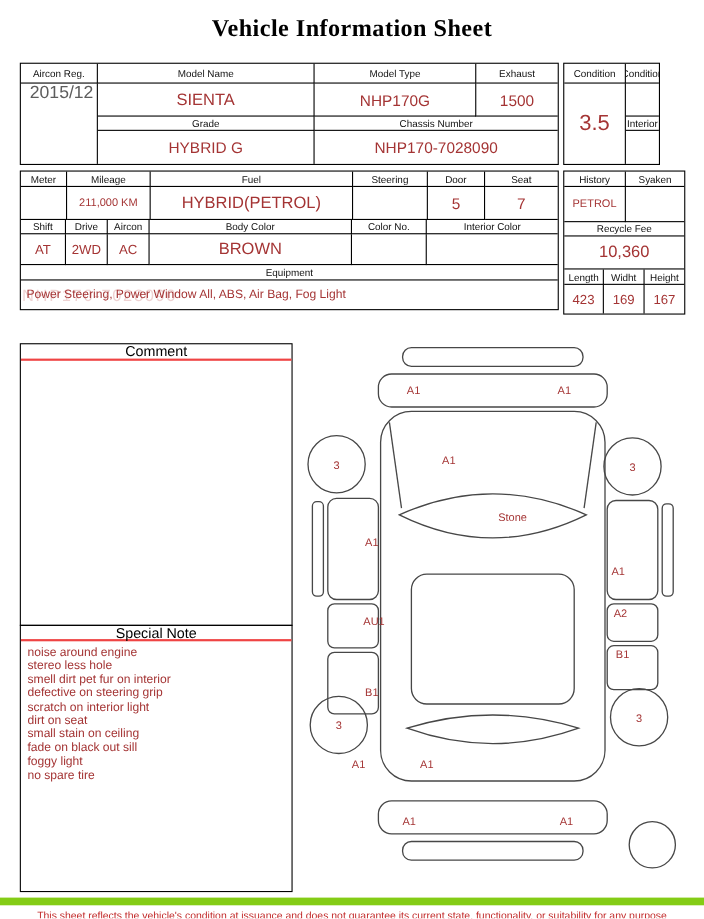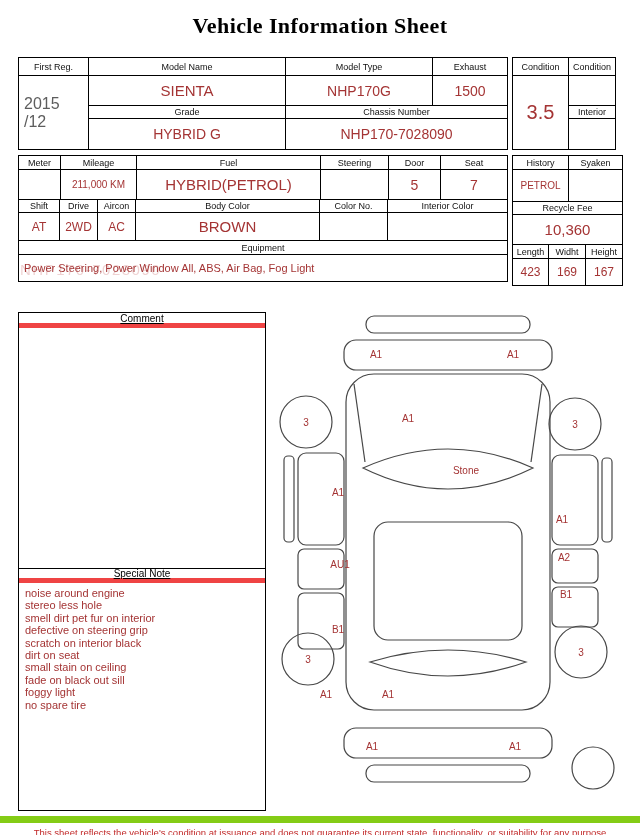--- a/index.html
+++ b/index.html
@@ -14,67 +14,67 @@
   .grid { display:grid; width:100%; }
   .cell { display:flex; align-items:center; justify-content:center; overflow:hidden; white-space:nowrap; }
   .lbl { font-size:9px; color:#111; }
   .val { color:var(--accent,#a43434); font-size:14px; }
   .v-big { font-size:15px; }
   .v-xl { font-size:20px; }
   .v-sm { font-size:10px; }
   .v-md { font-size:12px; }
   .br { border-right:1px solid #000; }
   .bb { border-bottom:1px solid #000; }
-  .firstreg-val { flex-direction:column; align-items:flex-start; justify-content:center;
+  .firstreg-val { align-items:flex-start; justify-content:center;
                   padding-left:5px; color:var(--muted,#5d5d5d); font-size:16px; line-height:18px; }
   .eq-val { justify-content:flex-start; padding-left:5px; font-size:11px; }
   .box { position:absolute; border:1px solid #000; background:transparent; }
-  .box-head { height:15px; border-bottom:5px solid #ef4444; display:flex; align-items:center;
-              justify-content:center; font-size:10px;text-decoration:underline; }
+  .box-head { height:15px; border-bottom:2px solid #ef4444; display:flex; align-items:center;
+              justify-content:center; font-size:13px; }
   .note-list { padding:4px 6px; }
   .note-item { font-size:11px; line-height:12.4px; color:var(--accent,#a43434); }
   .diagram { position:absolute; left:268px; top:310px; width:362px; height:500px; }
   .shape { fill:none; stroke:#474747; stroke-width:1.2; }
   .dlabel { font-family:"Liberation Sans",sans-serif; font-size:10px; fill:var(--accent,#a43434);
             text-anchor:middle; }
   .footer { position:absolute; left:0; top:816px; width:640px; border-top:7px solid #84cc16;
             padding-top:4px; text-align:center; font-size:9.5px; color:var(--footer,#c03030); }
 </style>
 </head>
 <body>
 
 <div class="page">
 
   <div class="watermark">NHP170-7028090</div>
 
   <h1 class="title">Vehicle Information Sheet</h1>
 
   <div class="tbl" style="left:18px; top:57px; width:490px; height:93px;">
     <div class="grid" style="grid-template-columns:70px 197px 147px 1fr; grid-template-rows:18px 30px 13px 1fr; height:100%;">
-      <div class="cell lbl br bb" style="grid-area:1/1">First Reg.</div>
+      <div class="cell lbl br bb" style="grid-area:1/1">Aircon Reg.</div>
       <div class="cell lbl br bb" style="grid-area:1/2">Model Name</div>
       <div class="cell lbl br bb" style="grid-area:1/3">Model Type</div>
       <div class="cell lbl bb" style="grid-area:1/4">Exhaust</div>
 
       <div class="cell br firstreg-val" style="grid-area:2/1/5/2">
         <span>2015</span>
         <span>/12</span>
       </div>
       <div class="cell val v-big br bb" style="grid-area:2/2">SIENTA</div>
       <div class="cell val br bb" style="grid-area:2/3">NHP170G</div>
       <div class="cell val bb" style="grid-area:2/4">1500</div>
 
       <div class="cell lbl br bb" style="grid-area:3/2">Grade</div>
       <div class="cell lbl bb" style="grid-area:3/3/4/5">Chassis Number</div>
       <div class="cell val br" style="grid-area:4/2">HYBRID G</div>
       <div class="cell val" style="grid-area:4/3/5/5">NHP170-7028090</div>
     </div>
   </div>
 
-  <div class="tbl" style="left:512px; top:57px; width:104px; height:93px;">
+  <div class="tbl" style="left:512px; top:57px; width:88px; height:93px;">
     <div class="grid" style="grid-template-columns:56px 1fr; grid-template-rows:18px 30px 13px 1fr; height:100%;">
       <div class="cell lbl br bb" style="grid-area:1/1">Condition</div>
       <div class="cell lbl bb" style="grid-area:1/2">Condition</div>
       <div class="cell val v-xl br" style="grid-area:2/1/5/2">3.5</div>
       <div class="cell val bb" style="grid-area:2/2"></div>
       <div class="cell lbl bb" style="grid-area:3/2">Interior</div>
       <div class="cell val" style="grid-area:4/2"></div>
     </div>
   </div>
 
@@ -140,21 +140,21 @@
     <div class="box-head">Comment</div>
   </div>
 
   <div class="box" style="left:18px; top:568px; width:248px; height:243px;">
     <div class="box-head" style="height:14px;">Special Note</div>
     <div class="note-list">
         <div class="note-item">noise around engine</div>
         <div class="note-item">stereo less hole</div>
         <div class="note-item">smell dirt pet fur on interior</div>
         <div class="note-item">defective on steering grip</div>
-        <div class="note-item">scratch on interior black</div>
+        <div class="note-item">scratch on interior light</div>
         <div class="note-item">dirt on seat</div>
         <div class="note-item">small stain on ceiling</div>
         <div class="note-item">fade on black out sill</div>
         <div class="note-item">foggy light</div>
         <div class="note-item">no spare tire</div>
       </div>
   </div>
 
   <div class="diagram">
     <svg width="362" height="500" viewBox="0 0 362 500">

